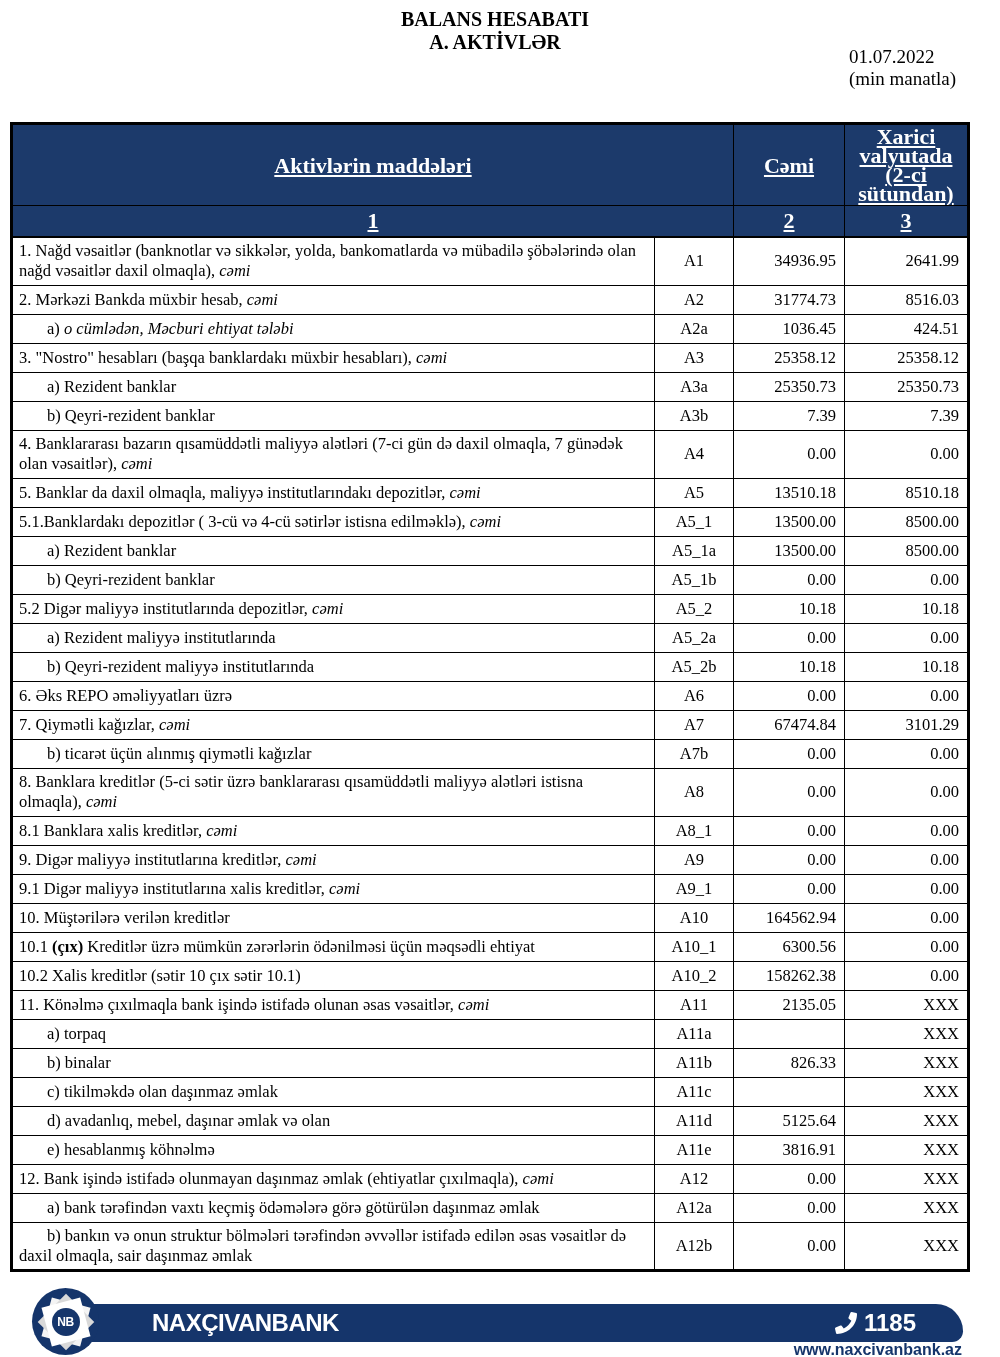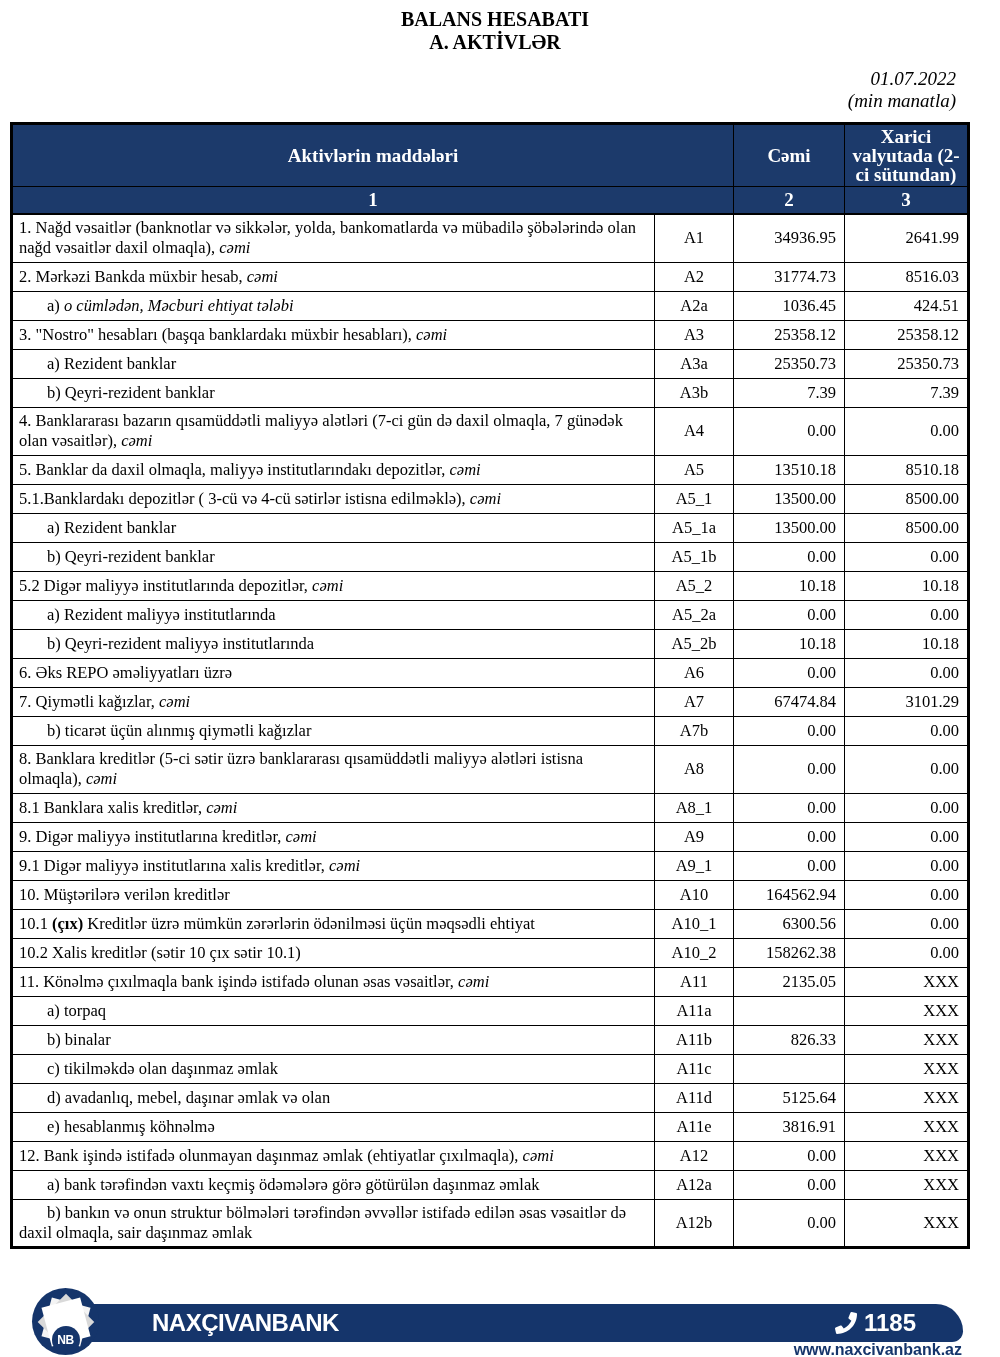--- a/index.html
+++ b/index.html
@@ -20,23 +20,22 @@
     position: absolute;
     top: 8px; left: 0;
     width: 990px;
     text-align: center;
     font-weight: bold;
     font-size: 20px;
     line-height: 23px;
   }
   .date-block {
     position: absolute;
-    top: 68px; right: 44px;
-    text-align: right;
-    font-style: italic;
+    top: 46px; right: 44px;
+    text-align: left;
     font-size: 19px;
     line-height: 22px;
   }
 
   
   table.report {
     position: absolute;
     top: 122px; left: 10px;
     width: 957px;
     border-collapse: collapse;
@@ -47,24 +46,25 @@
   col.c2 { width: 79px; }
   col.c3 { width: 111px; }
   col.c4 { width: 124px; }
 
   th, td { border: 1px solid #000; overflow: hidden; }
 
   thead th {
     background: #1c3a6b;
     color: #ffffff;
     font-weight: bold;
-    font-size: 19px;
+    font-size: 22px;
     text-align: center;
     vertical-align: middle;
     padding: 2px 4px;
+    text-decoration: underline;
   }
   tr.h-main th { height: 61px; line-height: 19px; }
   tr.h-num th  { height: 21px; }
   thead { border-bottom: 2px solid #000; }
 
   tbody tr { height: 29px; }
   tbody tr.tall { height: 48px; }
   tbody td {
     font-size: 16.5px;
     vertical-align: middle;
@@ -142,21 +142,20 @@
     border-radius: 50%;
     background: #15356b;
     color: #ffffff;
     display: flex;
     align-items: center;
     justify-content: center;
     font-family: "Liberation Sans", sans-serif;
     font-weight: bold;
     font-size: 12px;
     letter-spacing: -0.5px;
-    margin-top: 18px;
   }
 </style>
 </head>
 <body>
 
 <div class="page">
 
   <div class="title-block">
     <div>BALANS HESABATI</div>
     <div>A. AKTİVLƏR</div>

